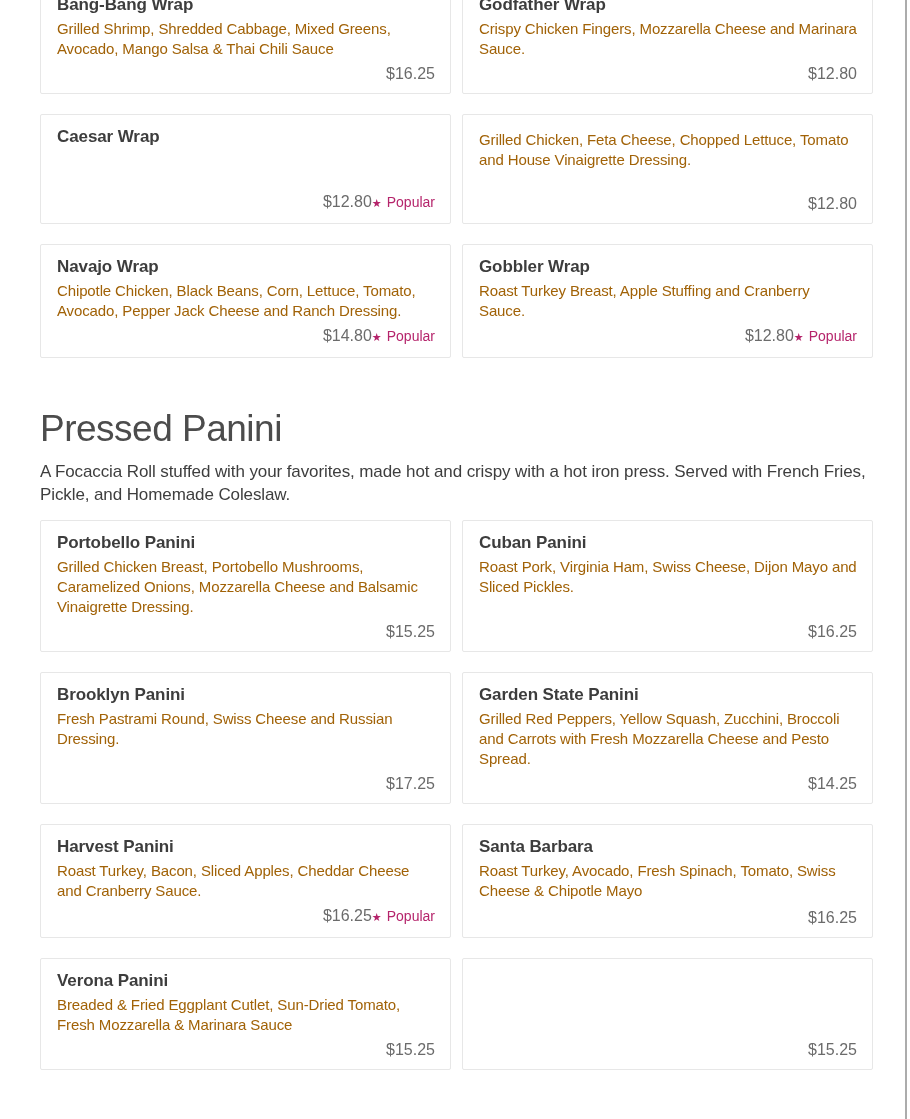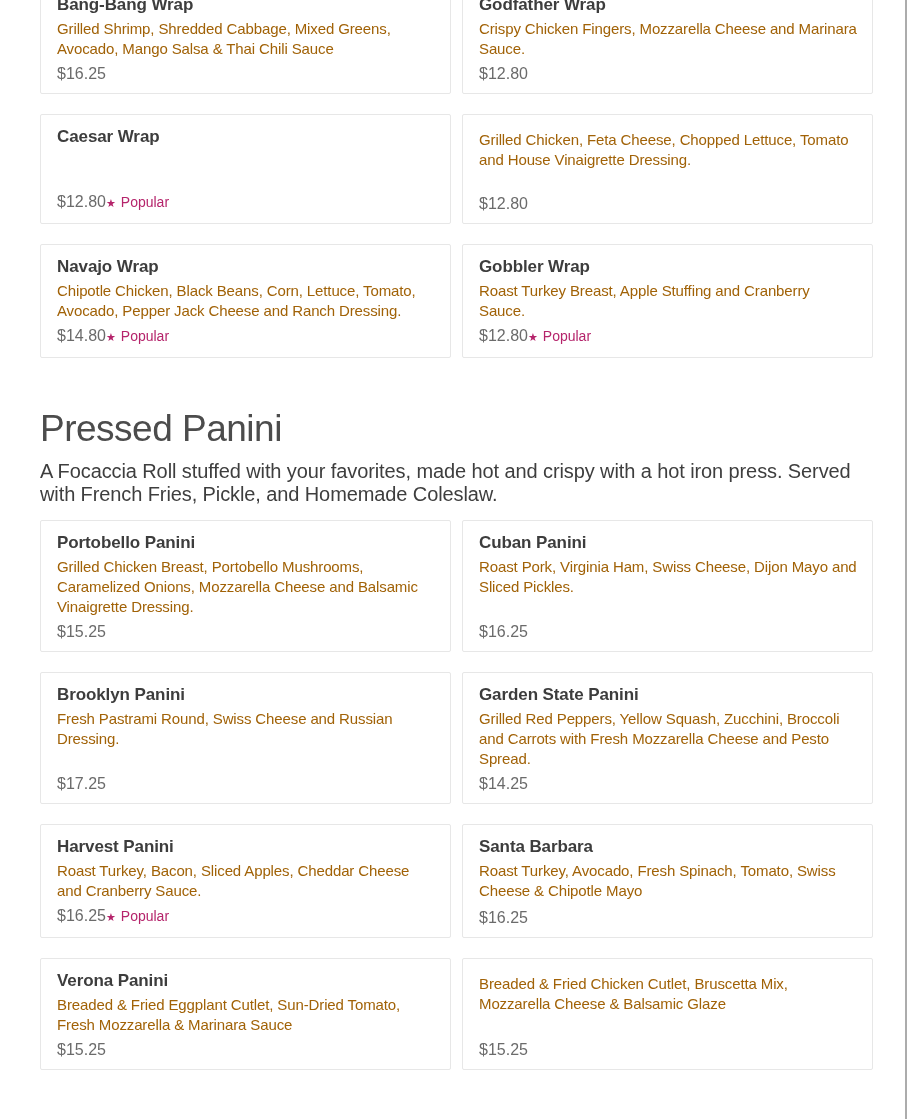--- a/index.html
+++ b/index.html
@@ -17,21 +17,21 @@
   .section-heading {
     margin: 50px 0 0 0;
     font-size: 37px;
     font-weight: 400;
     line-height: 1.15;
     color: #4c4c4c;
     letter-spacing: -0.5px;
   }
   .section-subtitle {
     margin: 9px 0 14px 0;
-    font-size: 20px;
+    font-size: 17px;
     line-height: 23px;
     color: #3e3e3e;
     letter-spacing: -0.1px;
   }
   .grid {
     display: grid;
     grid-template-columns: 1fr 1fr;
     column-gap: 11px;
     row-gap: 20px;
   }
@@ -57,21 +57,21 @@
     margin: 4px 0 0 0;
     font-size: 15px;
     line-height: 20px;
     color: #a16207;
     letter-spacing: -0.12px;
   }
   .price-row {
     margin-top: auto;
     padding-top: 5px;
     display: flex;
-    justify-content: flex-start;
+    justify-content: flex-end;
     align-items: baseline;
   }
   .price {
     font-size: 16px;
     line-height: 19px;
     color: #6b6b6b;
   }
   .popular {
     color: #b5246b;
     font-size: 14px;
@@ -225,21 +225,20 @@
   <article class="card">
     <h3 class="item-name">Verona Panini</h3>
     <p class="item-desc">Breaded &amp; Fried Eggplant Cutlet, Sun-Dried Tomato, Fresh Mozzarella &amp; Marinara Sauce</p>
     <div class="price-row">
       <span class="price">$15.25</span>
 
     </div>
   </article>
 
   <article class="card">
-    <p class="item-desc">Breaded &amp; Fried Chicken Cutlet, Bruscetta Mix, Mozzarella Cheese &amp; Balsamic Glaze</p>
     <div class="price-row">
       <span class="price">$15.25</span>
 
     </div>
   </article>
 </div>
   </section>
 
 </main>
 <div class="window-edge"></div>

